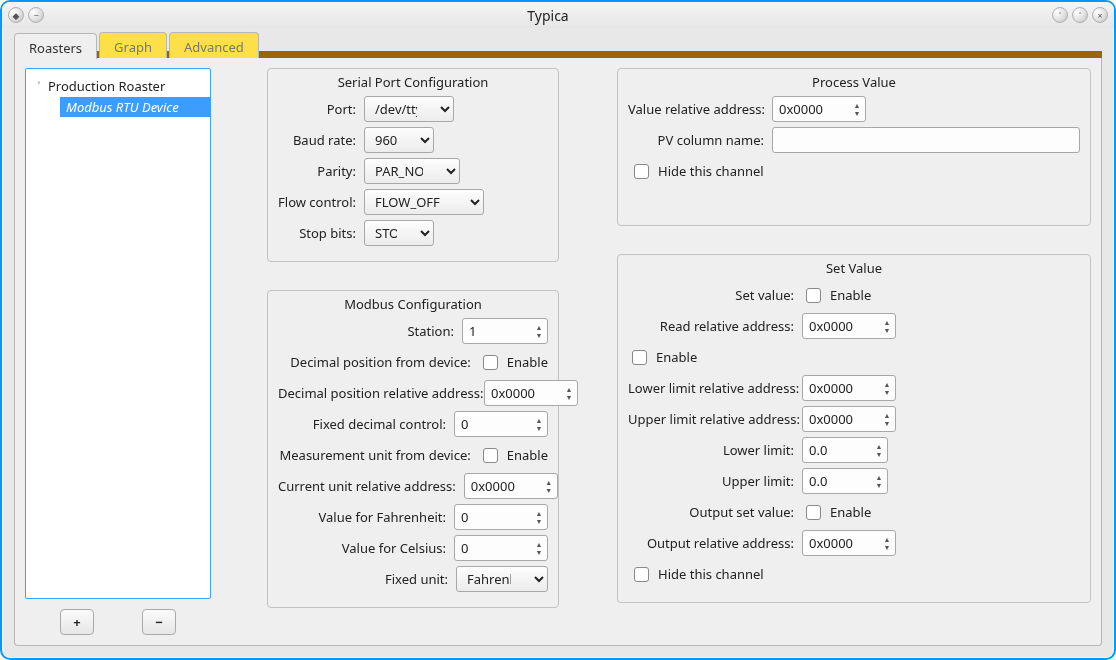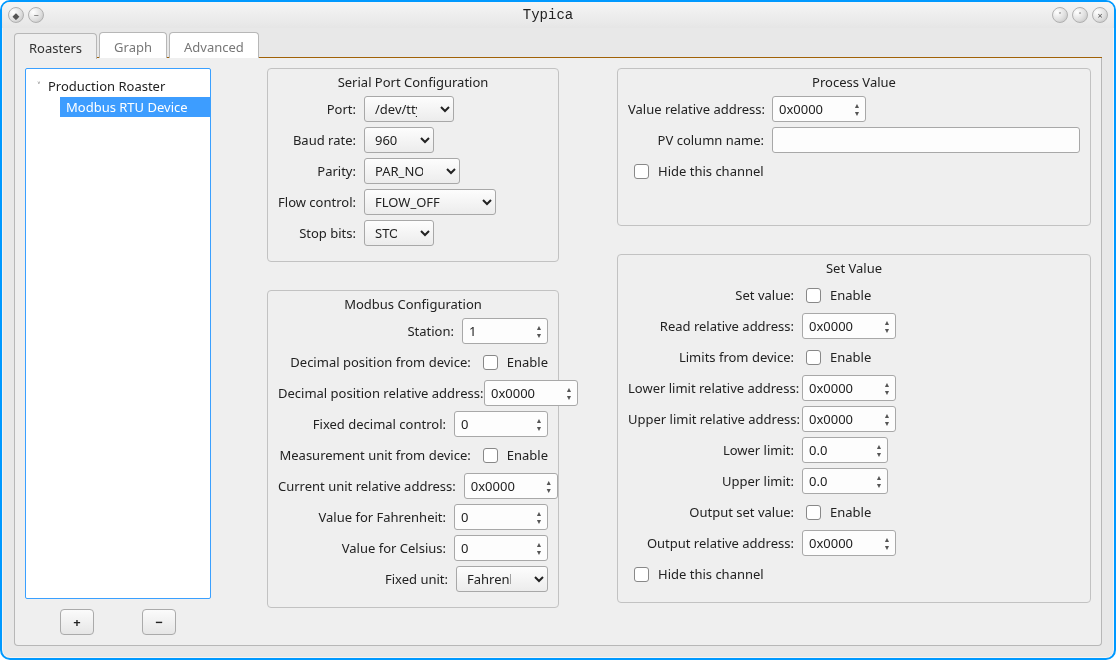--- a/index.html
+++ b/index.html
@@ -9,52 +9,52 @@
     border: 2px solid #0099ff; border-radius: 10px;
     background: #e8e8e8; position: relative; overflow: hidden;
     box-shadow: inset 0 0 0 1px rgba(255,255,255,0.5);
   }
   .titlebar {
     height: 26px; display: flex; align-items: center;
     padding: 0 6px;
     background: linear-gradient(#f5f5f5, #e6e6e6);
   }
   .titlebar .tb-left, .titlebar .tb-right { display: flex; gap: 4px; align-items: center; }
-  .titlebar .tb-center { flex: 1; text-align: center; font-size: 14px; font-family: Liberation Mono, monospace; }
+  .titlebar .tb-center { flex: 1; text-align: center; font-size: 14px; }
   .tb-btn {
     width: 16px; height: 16px; border-radius: 8px;
     background: radial-gradient(circle at 30% 30%, #fff 0, #ddd 60%, #bbb 100%);
     border: 1px solid #b0b0b0; display: inline-flex; align-items: center; justify-content: center;
     font-size: 9px; color: #555; line-height: 1;
   }
   .content { position: absolute; top: 26px; left: 0; right: 0; bottom: 0; padding: 4px 12px 12px 12px; }
 
-  .tabs { display: flex; height: 26px; border-bottom: 1px solid #a16207; position: relative; }
+  .tabs { display: flex; height: 26px; border-bottom: 7px solid #a16207; position: relative; }
   .tab {
     padding: 4px 14px 0 14px; border: 1px solid #b7b7b7; border-bottom: none;
-    border-radius: 4px 4px 0 0; background: #ffffff; color: #333;
+    border-radius: 4px 4px 0 0; background: #fde047; color: #333;
     margin-right: 2px; height: 26px; line-height: 20px;
   }
   .tab.active { background: #efefef; position: relative; top: 1px; }
   .tab.inactive { color: #777; }
 
   .tabpage {
     border: 1px solid #b7b7b7; border-top: none;
     border-radius: 0 0 4px 4px; background: #efefef;
     padding: 10px; height: 588px; display: flex; gap: 12px;
   }
 
   .leftcol { width: 186px; display: flex; flex-direction: column; }
   .tree {
     flex: 1; border: 1px solid #3aa0ff; background: #ffffff;
     border-radius: 2px; padding: 6px 0;
   }
   .tree-node { padding: 2px 6px 2px 8px; white-space: nowrap; display: flex; align-items: center; gap: 4px; }
   .tree-node .expander { font-size: 10px; color: #555; width: 10px; text-align: center; }
-  .tree-child { margin-left: 34px; padding: 1px 6px; border-radius: 0; }
+  .tree-child { margin-left: 34px; padding: 1px 6px; border-radius: 0; font-style: italic; }
   .tree-child.selected { background: #3d9dff; color: #fff; }
   .tree-child.selected * { color: #fff; }
 
   .tree-buttons { display: flex; justify-content: center; gap: 48px; margin-top: 10px; }
   .sqbtn {
     width: 34px; height: 26px; border: 1px solid #aaa; border-radius: 4px;
     background: linear-gradient(#fbfbfb, #e6e6e6);
     display: inline-flex; align-items: center; justify-content: center;
     font-size: 16px; font-weight: bold;
   }
@@ -159,21 +159,21 @@
             <div class="row">
               <div class="lbl">Baud rate:</div>
               <select class="combo" style="width:70px"><option>9600</option></select>
             </div>
             <div class="row">
               <div class="lbl">Parity:</div>
               <select class="combo" style="width:96px"><option>PAR_NONE</option></select>
             </div>
             <div class="row">
               <div class="lbl">Flow control:</div>
-              <select class="combo" style="width:132px"><option>FLOW_OFF</option></select>
+              <select class="combo" style="width:120px"><option>FLOW_OFF</option></select>
             </div>
             <div class="row">
               <div class="lbl">Stop bits:</div>
               <select class="combo" style="width:70px"><option>STOP_1</option></select>
             </div>
           </div>
 
           <div class="groupbox device">
             <div class="gtitle">Modbus Configuration</div>
 
@@ -275,21 +275,20 @@
                 </div>
             </div>
             <div class="row">
               <div class="lbl">Read relative address:</div>
               <div class="spin-wrap"><input class="spin" style="width: 94px;" value="0x0000"><div class="spin-arrows">
                     <span>▲</span>
                     <span>▼</span>
                   </div></div>
             </div>
             <div class="row">
-              <div class="lbl">Limits from device:</div>
               <div class="chk">
                   <input type="checkbox" style="">
                   <label>Enable</label>
                 </div>
             </div>
             <div class="row">
               <div class="lbl">Lower limit relative address:</div>
               <div class="spin-wrap"><input class="spin" style="width: 94px;" value="0x0000"><div class="spin-arrows">
                     <span>▲</span>
                     <span>▼</span>

